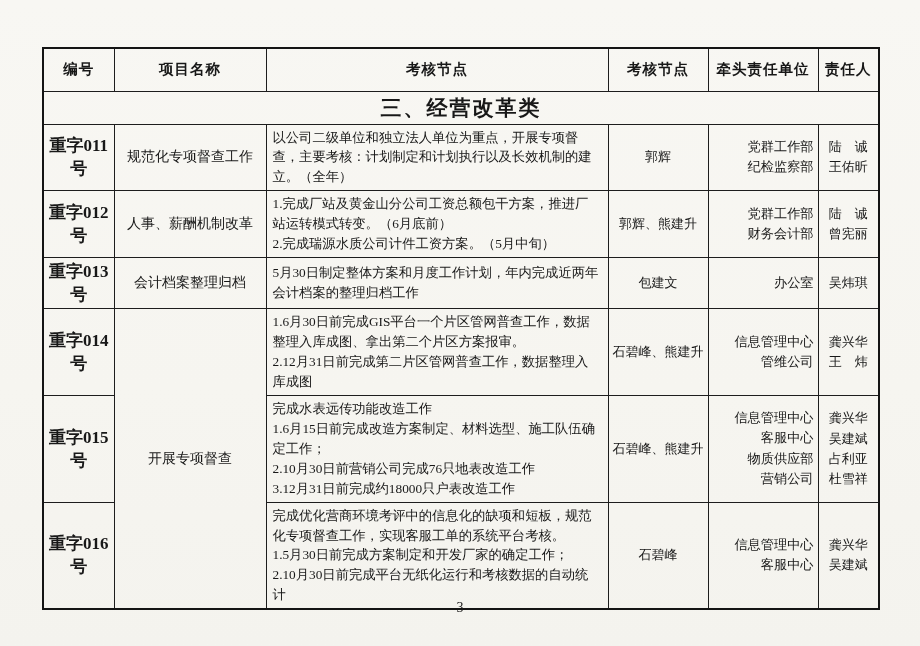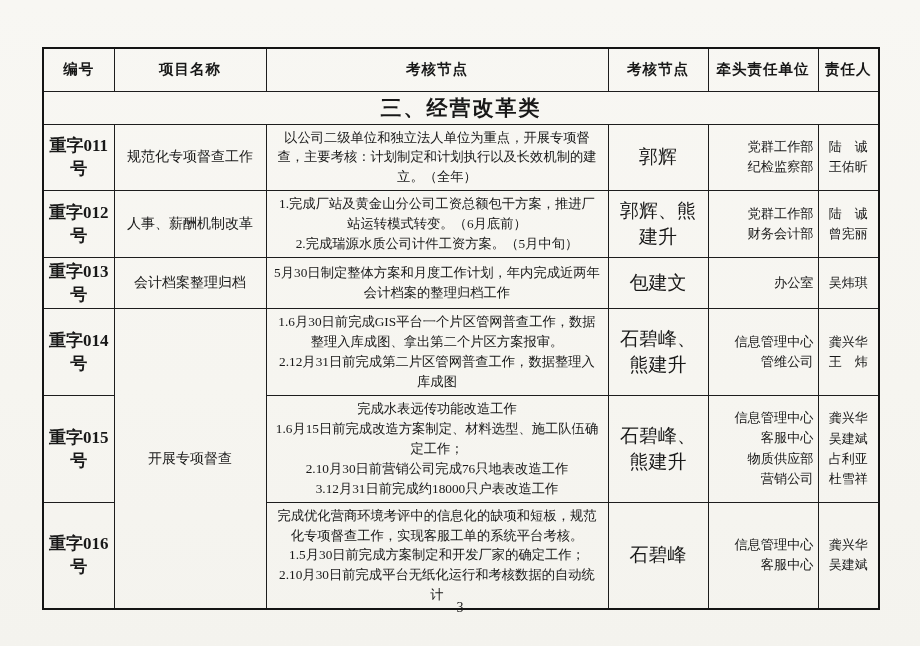--- a/index.html
+++ b/index.html
@@ -51,29 +51,29 @@
     text-align: center;
     font-size: 17px;
     padding: 2px 1px;
     font-weight: bold;
   }
   td.project-cell {
     text-align: center;
     font-size: 14px;
   }
   td.node-cell {
-    text-align: center;
+    text-align: left;
     font-size: 13.3px;
     line-height: 1.5;
     padding: 3px 6px;
     white-space: pre-line;
   }
   td.leader-cell {
     text-align: center;
-    font-size: 19px;
+    font-size: 13px;
   }
   td.units-cell {
     text-align: right;
     font-size: 13.2px;
     line-height: 1.55;
     white-space: pre-line;
   }
   td.persons-cell {
     text-align: center;
     font-size: 13px;

